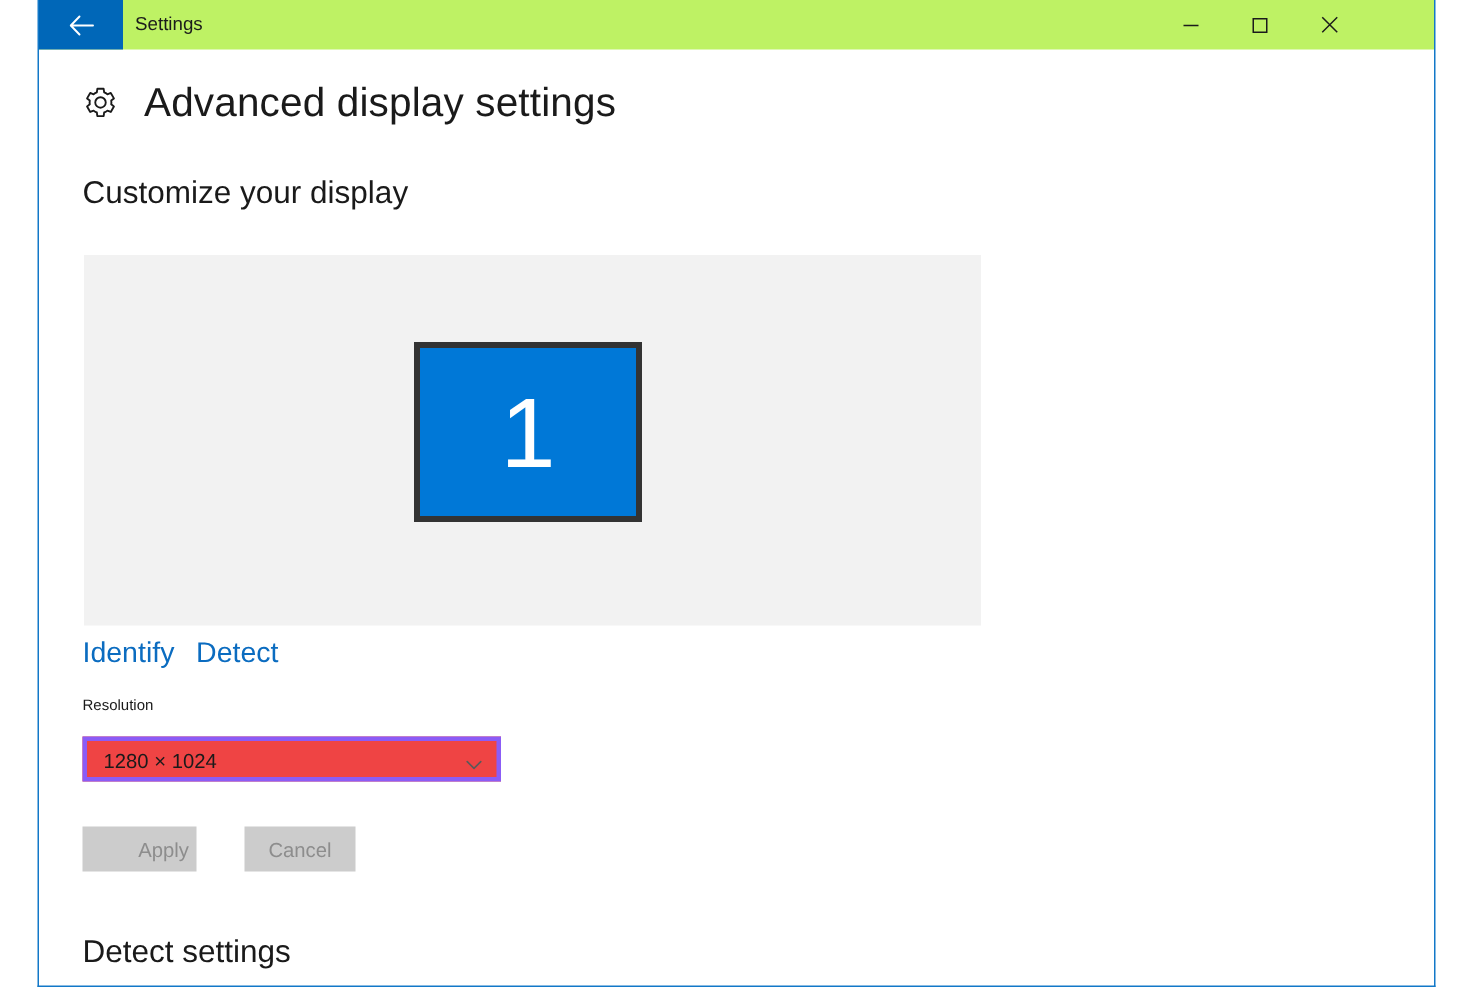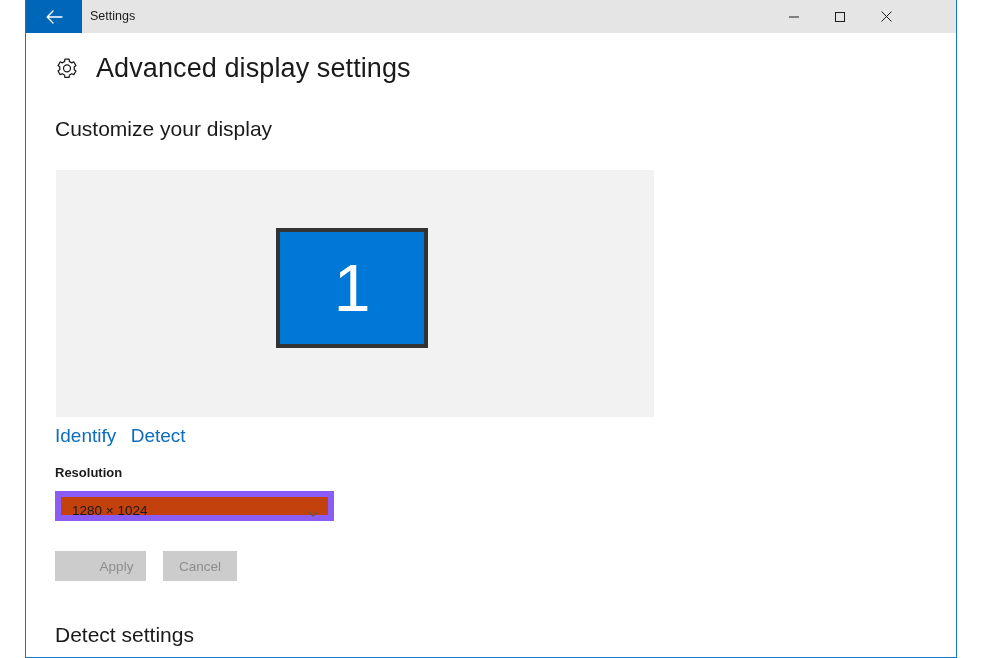--- a/index.html
+++ b/index.html
@@ -26,21 +26,21 @@
     box-sizing: border-box;
   }
 
   
   #titlebar {
     position: absolute;
     left: 0;
     top: 0;
     width: 100%;
     height: 33px;
-    background: #e5e5e5;
+    background: #bef264;
   }
   #back-button {
     position: absolute;
     left: 0;
     top: 0;
     width: 56px;
     height: 33px;
     background: #0067b8;
     display: flex;
     align-items: center;
@@ -162,33 +162,32 @@
     font-family: "Liberation Sans", sans-serif;
     text-align: center;
   }
   #link-detect { margin-left: 10px; }
 
   
   #resolution-label {
     position: absolute;
     left: 29px;
     top: 432px;
-    font-size: 13px;
-    color: #1a1a1a;
-    font-family: "Liberation Sans", sans-serif;
-    font-weight: bold;
+    font-size: 10px;
+    color: #1a1a1a;
+    font-family: "Liberation Sans", sans-serif;
   }
   #resolution-select {
     position: absolute;
     left: 29px;
     top: 458px;
     width: 279px;
     height: 30px;
-    border: 6px solid #8b5cf6;
-    background: #c2410c;
+    border: 3px solid #8b5cf6;
+    background: #ef4444;
     box-sizing: border-box;
     cursor: pointer;
   }
   #resolution-value {
     position: absolute;
     left: 11px;
     top: 0;
     height: 28px;
     line-height: 28px;
     font-size: 13.5px;
@@ -209,21 +208,21 @@
     top: 518px;
     height: 30px;
     background: #cccccc;
     border: none;
     color: #8d8d8d;
     font-size: 13.5px;
     font-family: "Liberation Sans", sans-serif;
     padding: 0;
     cursor: default;
   }
-  #apply-button  { left: 29px; width: 91px; padding-left: 32px; }
+  #apply-button  { left: 29px; width: 76px; padding-left: 32px; }
   #cancel-button { left: 137px; width: 74px; }
 
   
   #color-settings-title {
     position: absolute;
     left: 29px;
     top: 590px;
     font-size: 21px;
     font-weight: 300;
     color: #1a1a1a;

